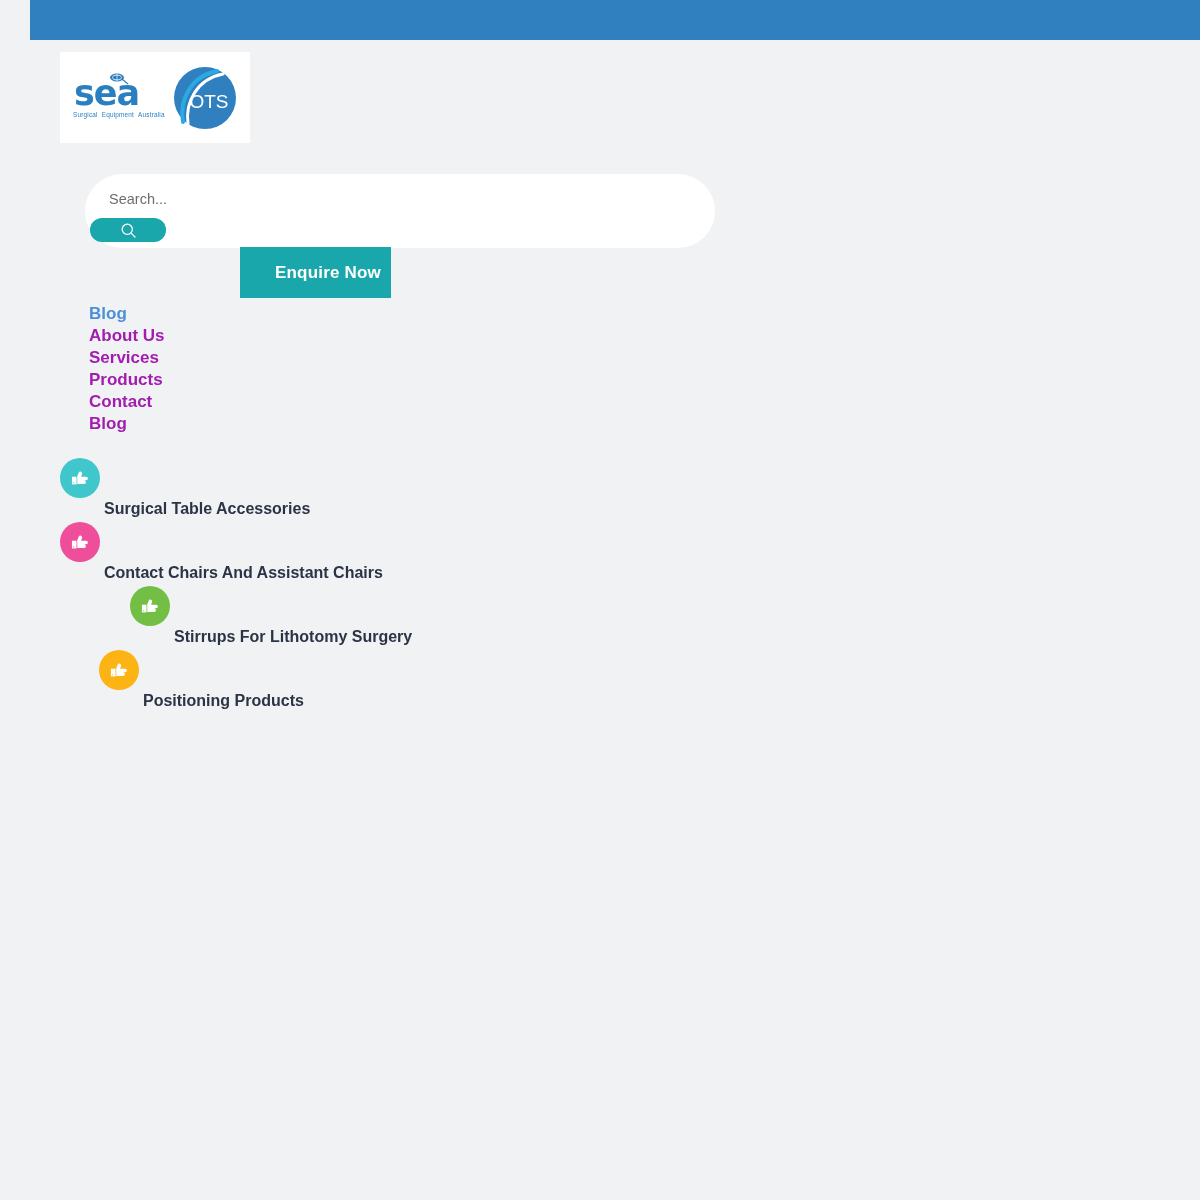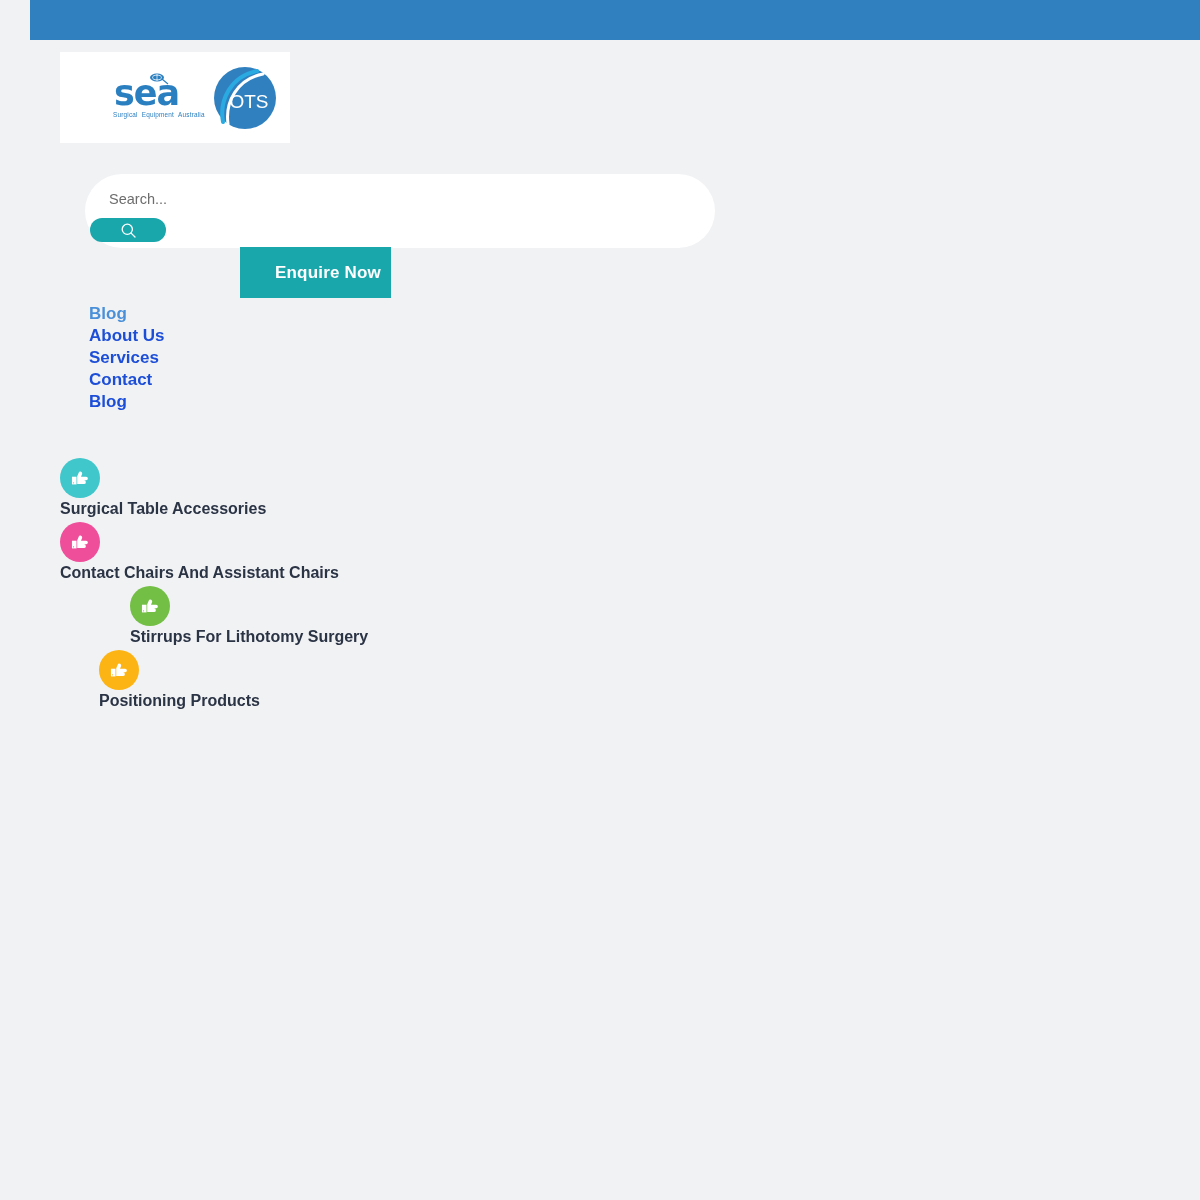--- a/index.html
+++ b/index.html
@@ -29,21 +29,20 @@
   .logo-box {
     position: absolute;
     left: 60px;
     top: 52px;
     width: 190px;
     height: 91px;
     background: #ffffff;
     display: flex;
     align-items: center;
     justify-content: center;
-    padding-left: 40px;
   }
   .logo-inner {
     display: flex;
     align-items: center;
     gap: 8px;
   }
   .logo-sea {
     position: relative;
     width: 92px;
     display: flex;
@@ -153,21 +152,21 @@
     left: 89px;
     top: 303px;
     width: 300px;
   }
   .nav-item {
     display: block;
     font-family: "Liberation Sans", sans-serif;
     font-size: 17px;
     font-weight: bold;
     line-height: 22px;
-    color: #1d4ed8;
+    color: #a21caf;
     text-decoration: none;
     cursor: pointer;
     white-space: nowrap;
   }
   .nav-item.active { color: #4a90d9; }
 
   
   .categories {
     position: absolute;
     left: 0;
@@ -191,20 +190,21 @@
   .cat-icon svg { display: block; }
   .cat-label {
     position: absolute;
     top: 42px;
     font-family: "Liberation Sans", sans-serif;
     font-size: 16px;
     font-weight: bold;
     color: #2b3445;
     white-space: nowrap;
     cursor: pointer;
+    margin-left: 44px;
   }
 </style>
 
 <div class="top-bar"></div>
 
 <div class="logo-box">
   <div class="logo-inner">
     <div class="logo-sea">
       <svg class="logo-sea-dish" viewBox="0 0 20 14">
         <ellipse cx="8" cy="4.5" rx="7" ry="4" fill="#2a7fc1"></ellipse>
@@ -237,20 +237,21 @@
     </svg>
   </button>
 </div>
 
 <button class="enquire-btn">Enquire Now</button>
 
 <nav class="nav">
   <a class="nav-item active" href="#">Blog</a>
   <a class="nav-item" href="#">About Us</a>
   <a class="nav-item" href="#">Services</a>
+  <a class="nav-item" href="#">Products</a>
   <a class="nav-item" href="#">Contact</a>
   <a class="nav-item" href="#">Blog</a>
 </nav>
 
 <div class="categories">
 
   <div class="cat-row">
     <div class="cat-icon" style="left:60px; background:#3fc7cb;">
       <svg width="22" height="22" viewBox="0 0 24 24">
         <path d="M3.2 10.6 h5.0 v8.4 h-5.0 z" fill="#ffffff"></path>

